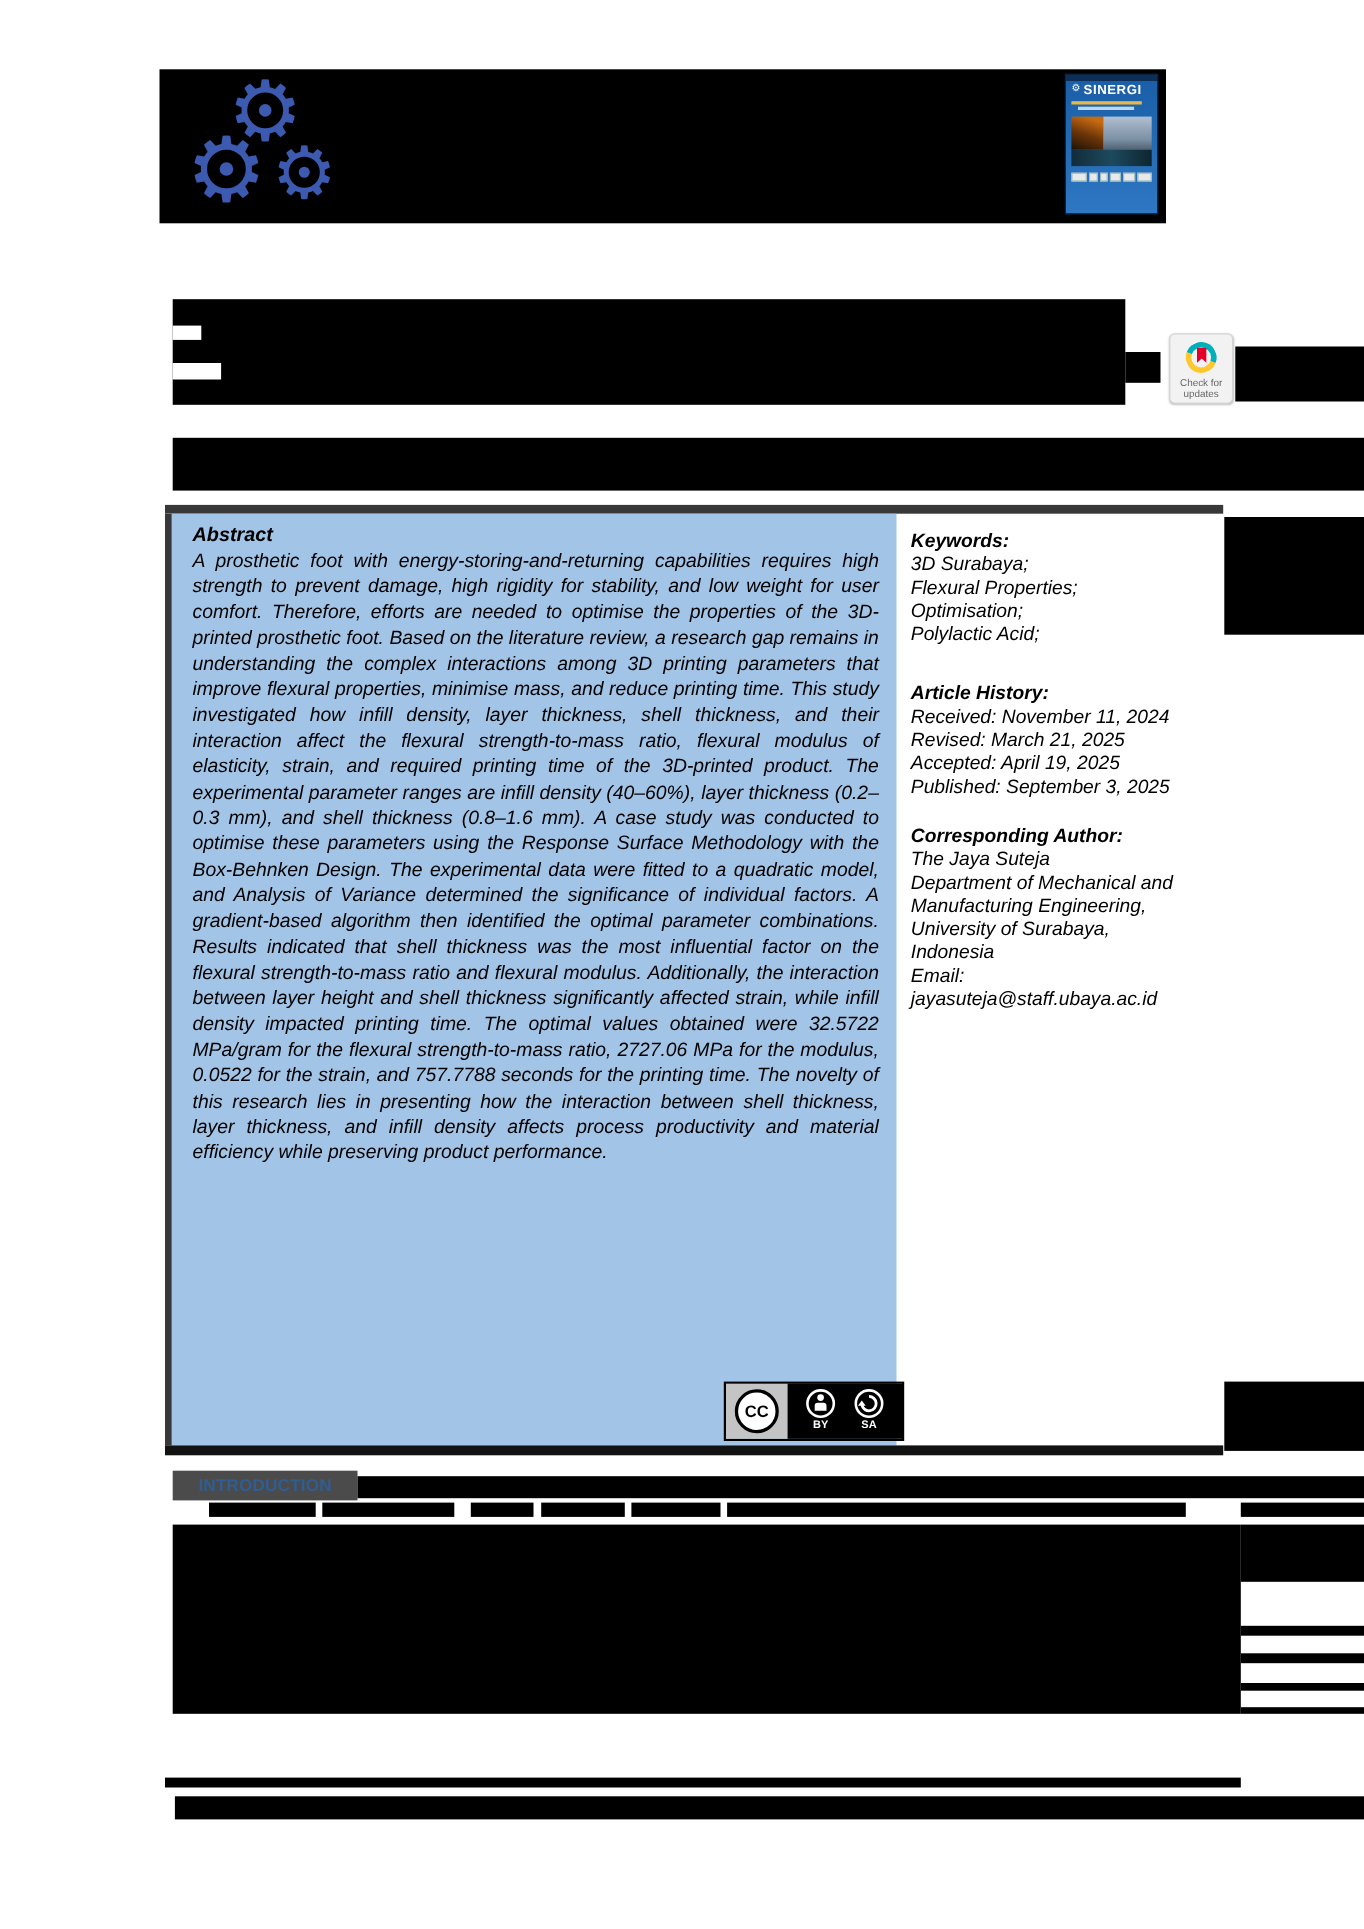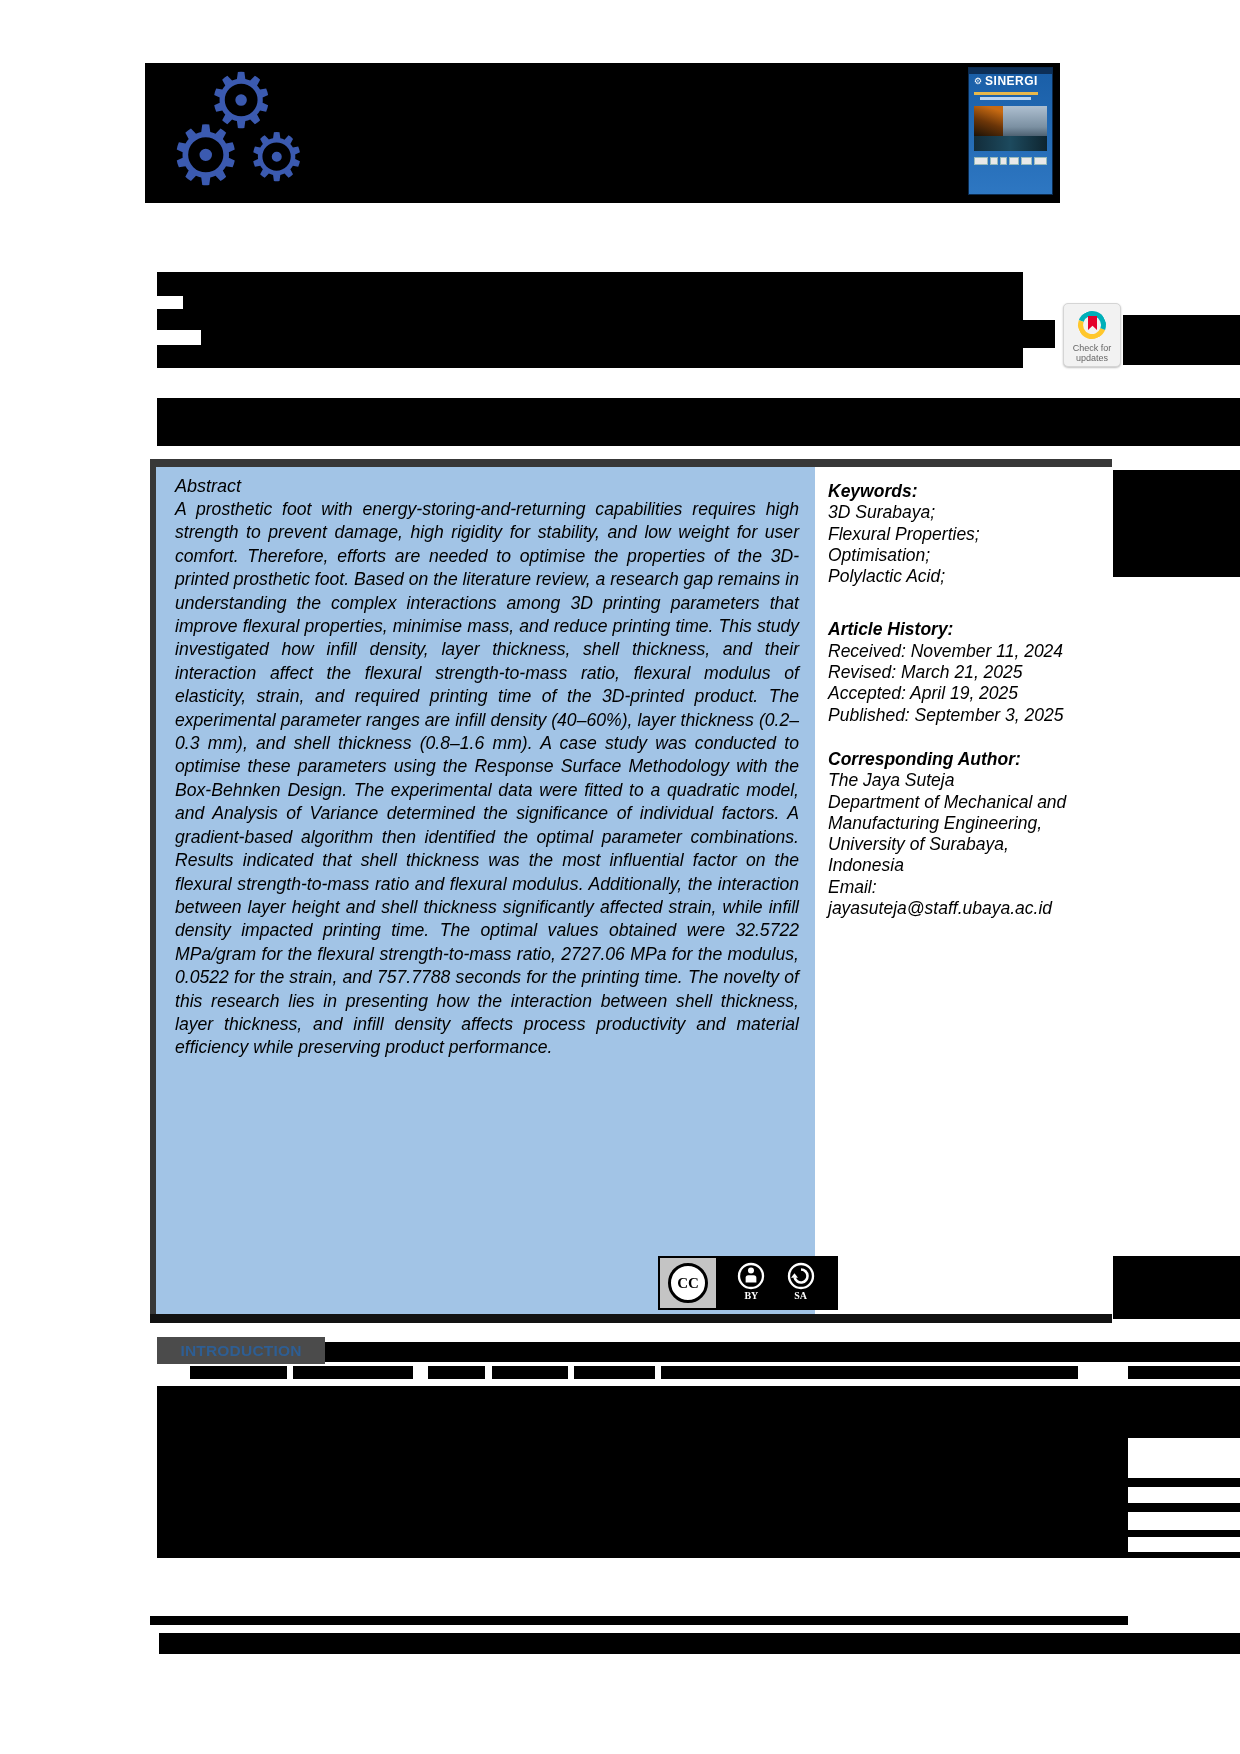--- a/index.html
+++ b/index.html
@@ -42,29 +42,29 @@
   .cm-book{position:absolute;left:10px;top:5px;width:9px;height:14px;background:#e4002b;
            clip-path:polygon(0 0,100% 0,100% 100%,50% 70%,0 100%);}
   .cm-txt{font-size:9px;line-height:10px;color:#666;text-align:center;margin-top:4px;}
 
   
   .abs-top-border{position:absolute;left:150px;top:459px;width:962px;height:8px;background:#383838;}
   .abs-box{position:absolute;left:150px;top:467px;width:665px;height:847px;background:#a2c4e6;
            border-left:6px solid #383838;box-sizing:border-box;}
   .abs-bottom-border{position:absolute;left:150px;top:1314px;width:962px;height:9px;background:#121212;}
   .abs-content{position:absolute;left:175px;top:474px;width:624px;color:#000;}
-  .abs-h{font-style:italic;font-weight:normal;font-size:18px;line-height:24px;}
+  .abs-h{font-style:italic;font-weight:bold;font-size:18px;line-height:24px;}
   .abs-p{font-style:italic;font-size:17.6px;line-height:23.4px;text-align:justify;margin:0;}
   .license-line{position:absolute;left:175px;top:1222px;width:628px;text-align:right;
                 font-style:italic;font-size:17.6px;}
   .license-link{color:#1c1ce0;}
 
   
-  .ccbadge{position:absolute;left:658px;top:1256px;width:180px;height:54px;border:2px solid #000;
-           box-sizing:border-box;display:flex;font-family:Liberation Serif, serif;}
+  .ccbadge{position:absolute;left:658px;top:1256px;width:164px;height:54px;border:2px solid #000;
+           box-sizing:border-box;display:flex;}
   .cc-left{width:56px;background:#c4c4c4;display:flex;align-items:center;justify-content:center;}
   .cc-circle{width:34px;height:34px;border-radius:50%;border:3px solid #000;background:#fff;
              display:flex;align-items:center;justify-content:center;font-weight:bold;font-size:15px;}
   .cc-right{flex:1;background:#000;display:flex;align-items:flex-start;justify-content:space-evenly;padding-top:4px;}
   .cc-item{display:flex;flex-direction:column;align-items:center;}
   .cc-item svg{width:28px;height:28px;}
   .cc-lab{color:#fff;font-size:10px;font-weight:bold;line-height:11px;}
 
   
   .sidebar{position:absolute;left:828px;top:481px;width:286px;font-size:17.5px;line-height:21.3px;

